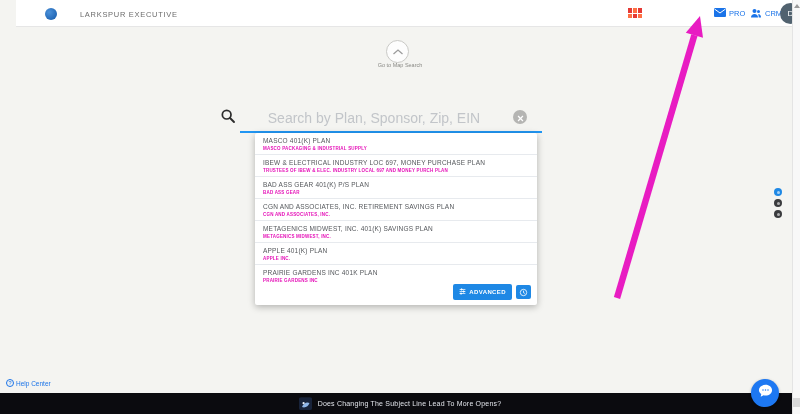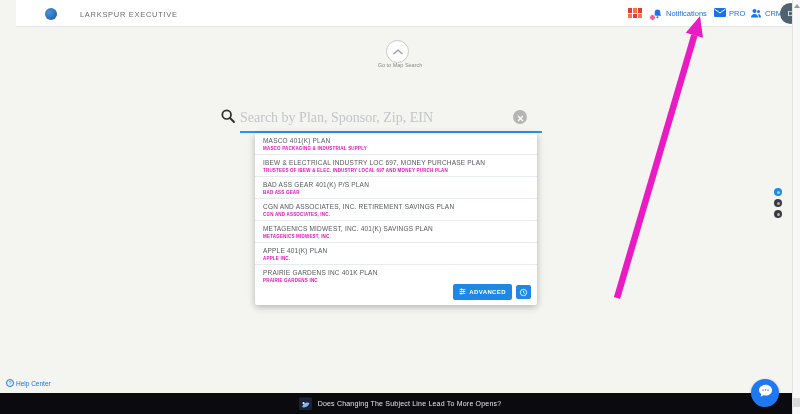--- a/index.html
+++ b/index.html
@@ -36,22 +36,22 @@
 
   
   .collapse-btn { position:absolute; left:386px; top:40px; width:23px; height:23px; border-radius:50%;
                   background:#fdfdfd; border:1px solid #c9c9c6; display:flex; align-items:center;
                   justify-content:center; cursor:pointer; }
   .map-label { position:absolute; left:300px; top:62px; width:200px; text-align:center;
                font-size:5.5px; color:#8a8a86; }
 
   .search-icon { position:absolute; left:220px; top:108px; }
   .search-input { position:absolute; left:240px; top:106px; width:268px; height:24px;
-                  background:transparent; border:none; outline:none; 
-                  font-family:Liberation Serif, serif; font-size:14px; color:#6d28d9; }
+                  background:transparent; border:none; outline:none; text-align:center;
+                  font-family:Liberation Sans, sans-serif; font-size:14px; color:#6d28d9; }
   .search-input::placeholder { color:#c2c5c9; opacity:1; }
   .clear-btn { position:absolute; left:513px; top:110px; width:14px; height:14px; border-radius:50%;
                background:#b5b5b3; display:flex; align-items:center; justify-content:center; cursor:pointer; }
   .search-underline { position:absolute; left:240px; top:131px; width:302px; height:2px; background:#2196f3; }
 
   
   .dropdown { position:absolute; left:255px; top:133px; width:282px; height:172px; background:#fff;
               box-shadow:0 2px 7px rgba(0,0,0,.28); border-radius:2px; z-index:3; }
   .result-row { padding:3px 8px 2px 8px; border-bottom:1px solid #e7eaee; cursor:pointer;
                 white-space:nowrap; overflow:hidden; }
@@ -100,30 +100,20 @@
 
     <span class="apps-grid">
       <i style="background:#e53935"></i>
         <i style="background:#ff7043"></i>
         <i style="background:#e53935"></i>
       <i style="background:#ff7043"></i>
         <i style="background:#e53935"></i>
         <i style="background:#ff7043"></i>
     </span>
 
-    <span class="nav-item" style="left:636px">
-      <span class="bell-wrap">
-        <svg width="11" height="12" viewBox="0 0 24 24">
-            <path d="M12 2a6 6 0 0 0-6 6v4l-2 4h16l-2-4V8a6 6 0 0 0-6-6z" fill="#1a73e8"></path>
-            <circle cx="12" cy="19" r="2.2" fill="#1a73e8"></circle>
-          </svg>
-        <span class="badge"></span>
-      </span>
-      <span>Notifications</span>
-    </span>
 
     <span class="nav-item" style="left:698px">
       <span>
         <svg width="12" height="9" viewBox="0 0 24 18">
             <rect x="0" y="0" width="24" height="18" rx="2" fill="#1a73e8"></rect>
             <path d="M1 2l11 8 11-8" stroke="#fff" stroke-width="2" fill="none"></path>
           </svg>
       </span>
       <span>PRO</span>
     </span>

